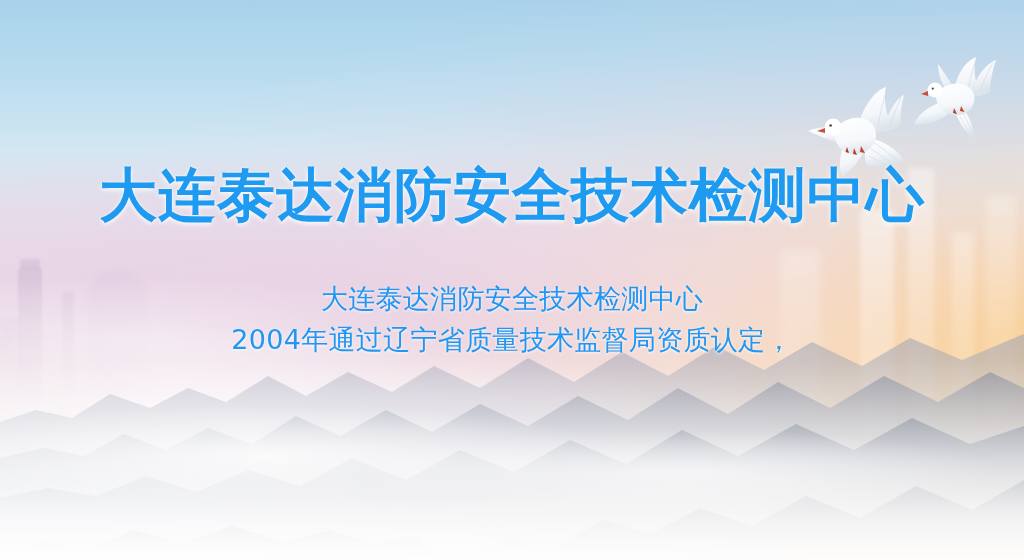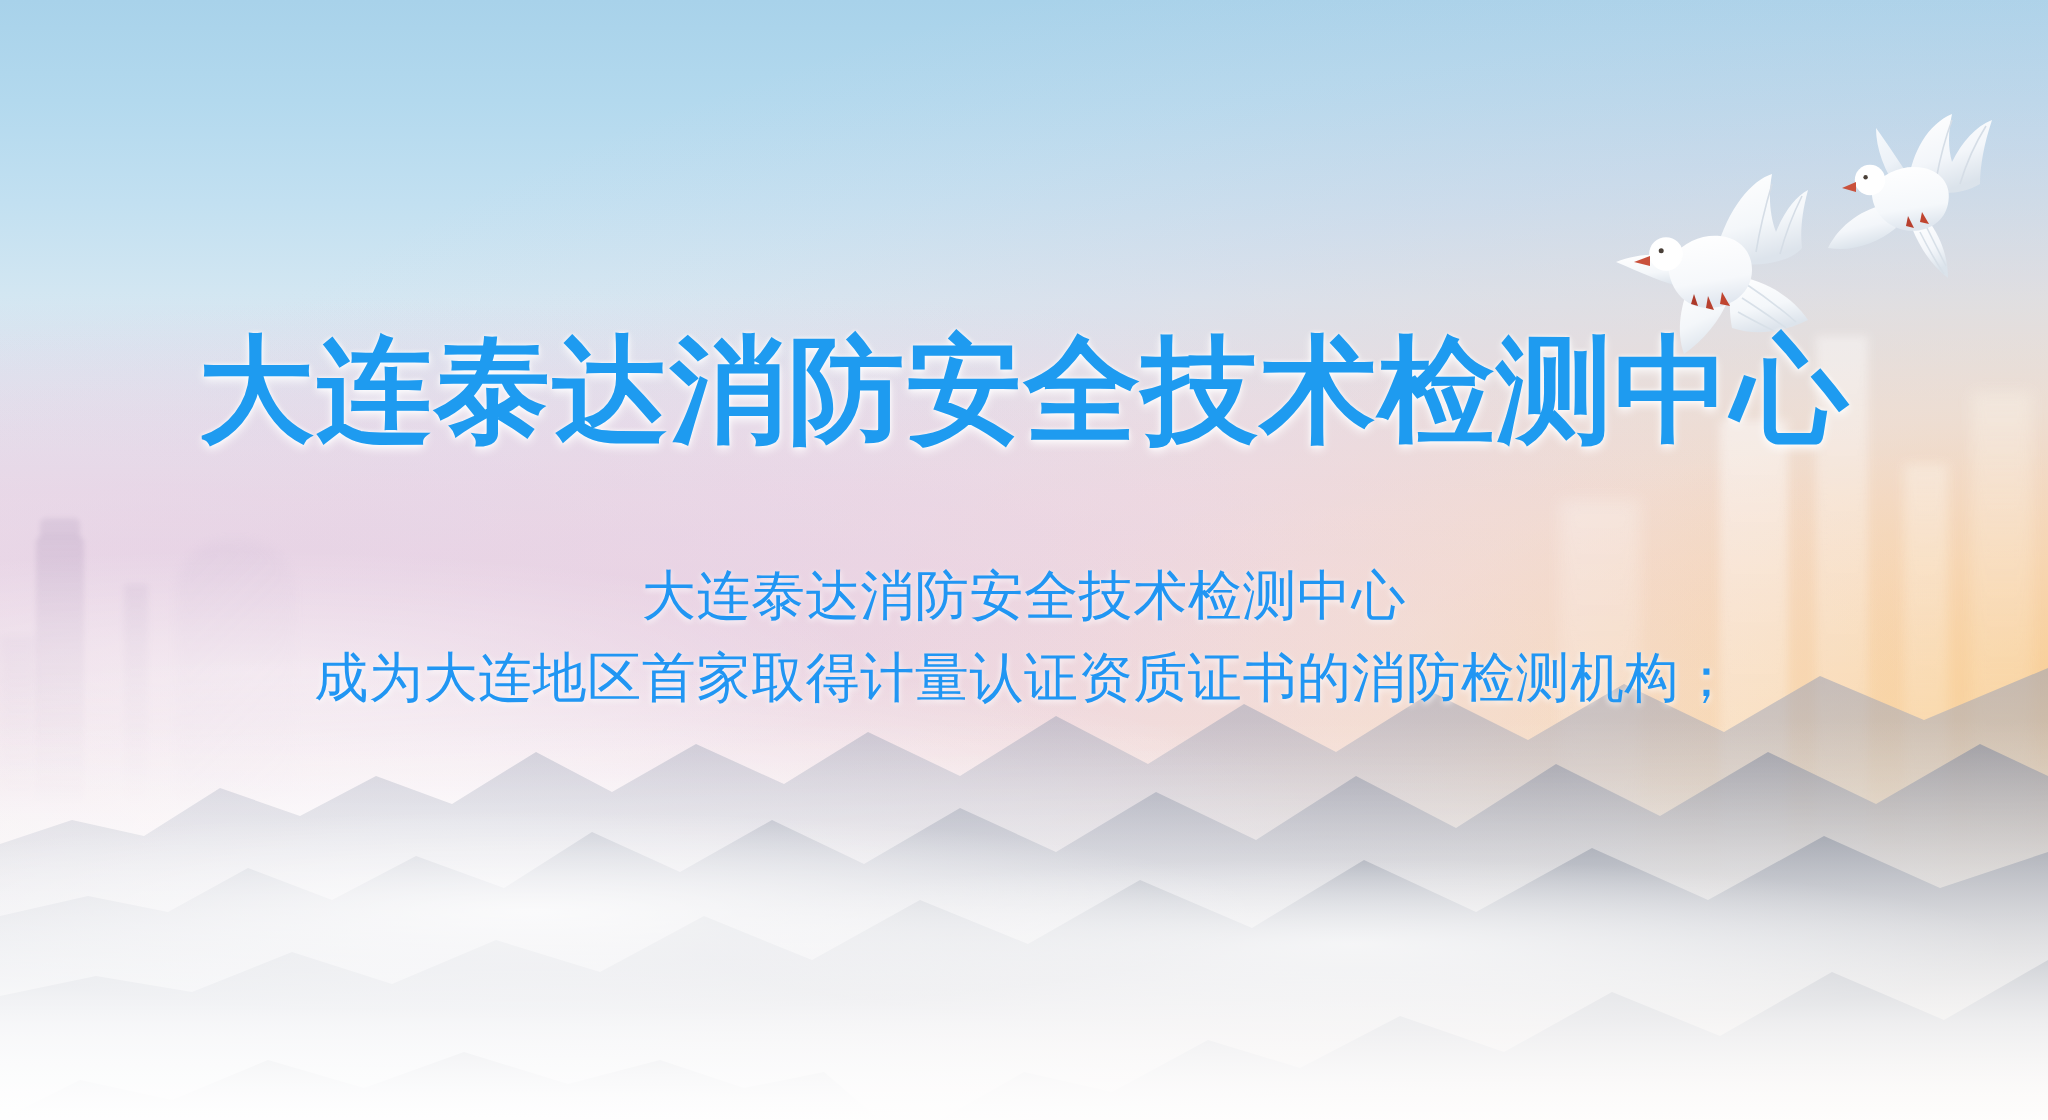--- a/index.html
+++ b/index.html
@@ -351,17 +351,17 @@
       <path fill="#b8402f" d="M42,52 l3,6 l-4,-1 z"></path>
       <path fill="#c0442f" d="M49,50 l3.5,6 l-4.5,-1 z"></path>
     </svg>
   </div>
 
   <div class="content">
     <h1 id="main-title">大连泰达消防安全技术检测中心</h1>
 
     <div id="description">
       <span class="desc-line">大连泰达消防安全技术检测中心</span>
-      <span class="desc-line">成为大连地区首家取得计量认证资质证书的消防检测机构；</span>
+      <span class="desc-line">2004年通过辽宁省质量技术监督局资质认定，</span>
     </div>
   </div>
 
 </div>
 
 </body></html>

